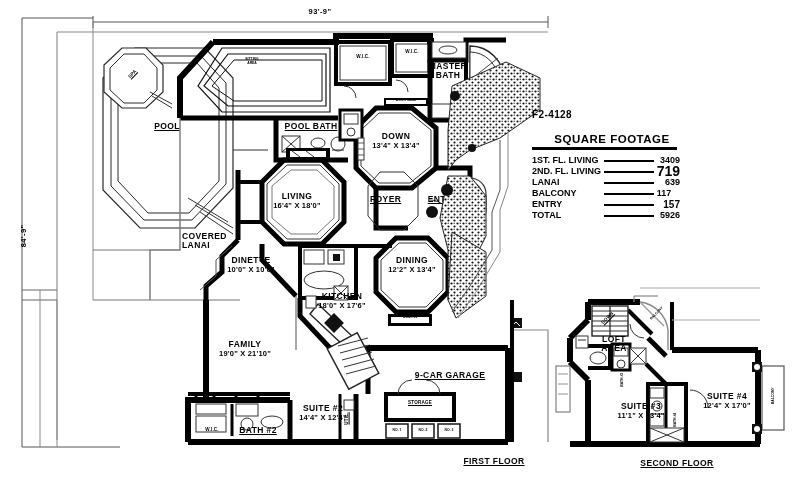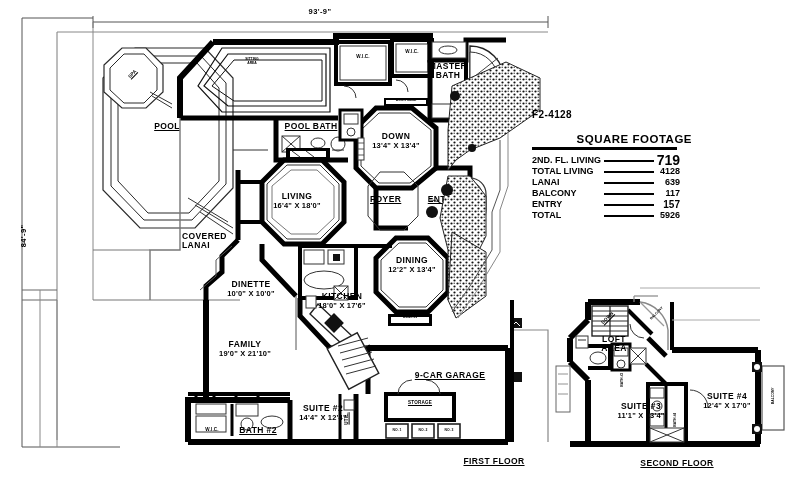--- a/index.html
+++ b/index.html
@@ -232,21 +232,21 @@
 
     <polygon points="318,304 352,336 344,346 310,314" fill="#fff" stroke="#222" stroke-width="1.4"></polygon>
     <rect x="327" y="316" width="14" height="14" fill="#111" transform="rotate(45 334 323)"></rect>
 
     <rect x="306" y="296" width="10" height="12" fill="#fff" stroke="#333" stroke-width="1"></rect>
   </svg>
   <div class="lbl rm" style="left:182px;top:232px;width:70px;text-align:left;">
     <span class="u">COVERED</span><br>
     <span class="u">LANAI</span>
   </div>
-  <div class="lbl rm" style="left:212px;top:256px;width:78px;margin-top:24px;">
+  <div class="lbl rm" style="left:212px;top:256px;width:78px;">
     <span class="u">DINETTE</span><br>
     <span class="d">10'0" X 10'0"</span>
   </div>
   <div class="lbl rm" style="left:305px;top:292px;width:74px;">
     <span class="u">KITCHEN</span><br>
     <span class="d">18'0" X 17'6"</span>
   </div>
 
   <svg width="800" height="485">
 
@@ -307,51 +307,51 @@
     <span class="d">19'0" X 21'10"</span>
   </div>
   <div class="lbl tiny u" style="left:392px;top:401px;width:56px;">STORAGE</div>
   <div class="lbl rm u" style="left:410px;top:371px;width:80px;">9-CAR GARAGE</div>
   <div class="lbl xtiny" style="left:387px;top:429px;width:20px;">NO. 1</div>
   <div class="lbl xtiny" style="left:413px;top:429px;width:20px;">NO. 2</div>
   <div class="lbl xtiny" style="left:439px;top:429px;width:20px;">NO. 3</div>
 
   <div style="position:absolute;left:532px;top:108px;width:160px;">
     <div class="lbl" style="position:static;font-size:10px;text-align:left;margin-top:2px;">F2-4128</div>
-    <div class="lbl" style="position:static;font-size:11.5px;text-align:right;margin-top:12px;letter-spacing:.5px;">SQUARE FOOTAGE</div>
+    <div class="lbl" style="position:static;font-size:11.5px;text-align:center;margin-top:12px;letter-spacing:.5px;">SQUARE FOOTAGE</div>
     <div style="height:3px;background:#000;margin-top:2px;width:145px;"></div>
     <table style="margin-top:5px;border-collapse:collapse;width:148px;">
       <tbody id="sf-rows">
           <tr>
+            <td style="font-size: 9px; font-weight: bold; white-space: nowrap; padding: 0px; line-height: 11px;">1ST. FL. LIVING</td>
+            <td style="width: 100%; padding: 0px 3px;">
+              <div style="height: 2px; background: rgb(0, 0, 0); position: relative; top: 1px;"></div>
+            </td>
+            <td style="font-size: 9px; font-weight: bold; text-align: right; padding: 0px; line-height: 11px; white-space: nowrap;">3409</td>
+          </tr>
+          <tr>
             <td style="font-size: 9px; font-weight: bold; white-space: nowrap; padding: 0px; line-height: 11px;">2ND. FL. LIVING</td>
             <td style="width: 100%; padding: 0px 3px;">
               <div style="height: 2px; background: rgb(0, 0, 0); position: relative; top: 1px;"></div>
             </td>
             <td style="font-size: 14px; font-weight: bold; text-align: right; padding: 0px; line-height: 11px; white-space: nowrap;">719</td>
           </tr>
           <tr>
-            <td style="font-size: 9px; font-weight: bold; white-space: nowrap; padding: 0px; line-height: 11px;">TOTAL LIVING</td>
-            <td style="width: 100%; padding: 0px 3px;">
-              <div style="height: 2px; background: rgb(0, 0, 0); position: relative; top: 1px;"></div>
-            </td>
-            <td style="font-size: 9px; font-weight: bold; text-align: right; padding: 0px; line-height: 11px; white-space: nowrap;">4128</td>
-          </tr>
-          <tr>
             <td style="font-size: 9px; font-weight: bold; white-space: nowrap; padding: 0px; line-height: 11px;">LANAI</td>
             <td style="width: 100%; padding: 0px 3px;">
               <div style="height: 2px; background: rgb(0, 0, 0); position: relative; top: 1px;"></div>
             </td>
             <td style="font-size: 9px; font-weight: bold; text-align: right; padding: 0px; line-height: 11px; white-space: nowrap;">639</td>
           </tr>
           <tr>
             <td style="font-size: 9px; font-weight: bold; white-space: nowrap; padding: 0px; line-height: 11px;">BALCONY</td>
             <td style="width: 100%; padding: 0px 3px;">
               <div style="height: 2px; background: rgb(0, 0, 0); position: relative; top: 1px;"></div>
             </td>
-            <td style="font-size: 9px; font-weight: bold; text-align: right; padding: 0px; line-height: 11px; white-space: nowrap;">117</td>
+            <td style="font-size: 9px; font-weight: bold; text-align: left; padding: 0px; line-height: 11px; white-space: nowrap;">117</td>
           </tr>
           <tr>
             <td style="font-size: 9px; font-weight: bold; white-space: nowrap; padding: 0px; line-height: 11px;">ENTRY</td>
             <td style="width: 100%; padding: 0px 3px;">
               <div style="height: 2px; background: rgb(0, 0, 0); position: relative; top: 1px;"></div>
             </td>
             <td style="font-size: 10px; font-weight: bold; text-align: right; padding: 0px; line-height: 11px; white-space: nowrap;">157</td>
           </tr>
           <tr>
             <td style="font-size: 9px; font-weight: bold; white-space: nowrap; padding: 0px; line-height: 11px; margin-left: 34px;">TOTAL</td>

